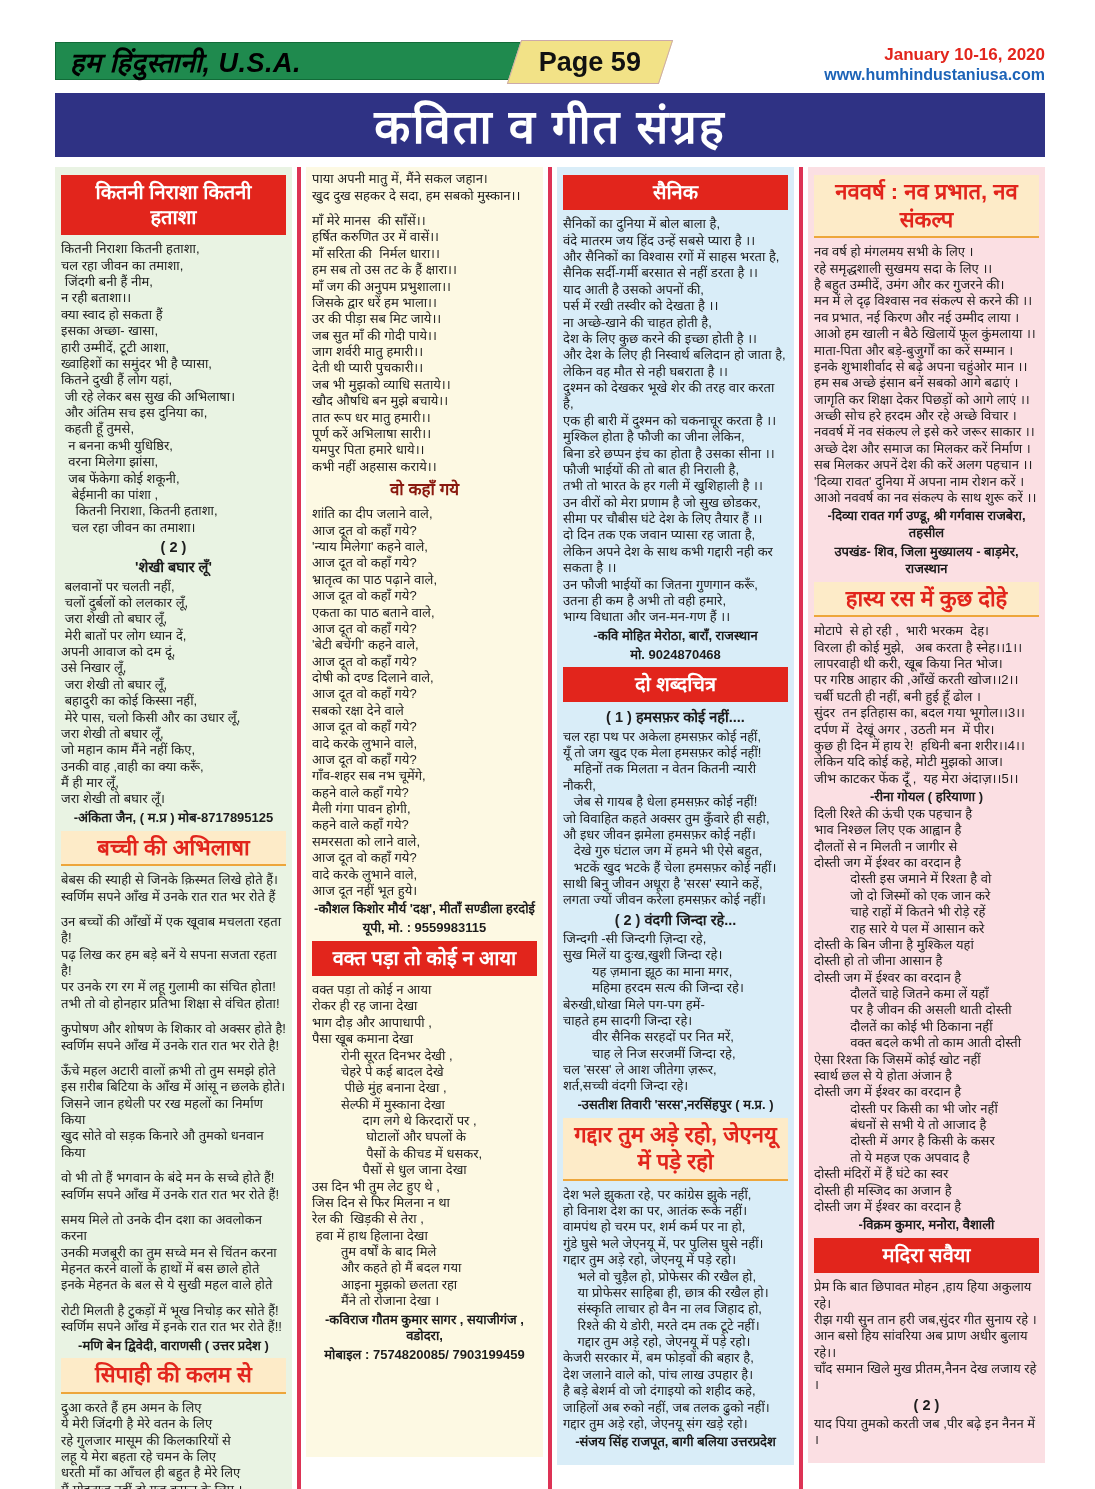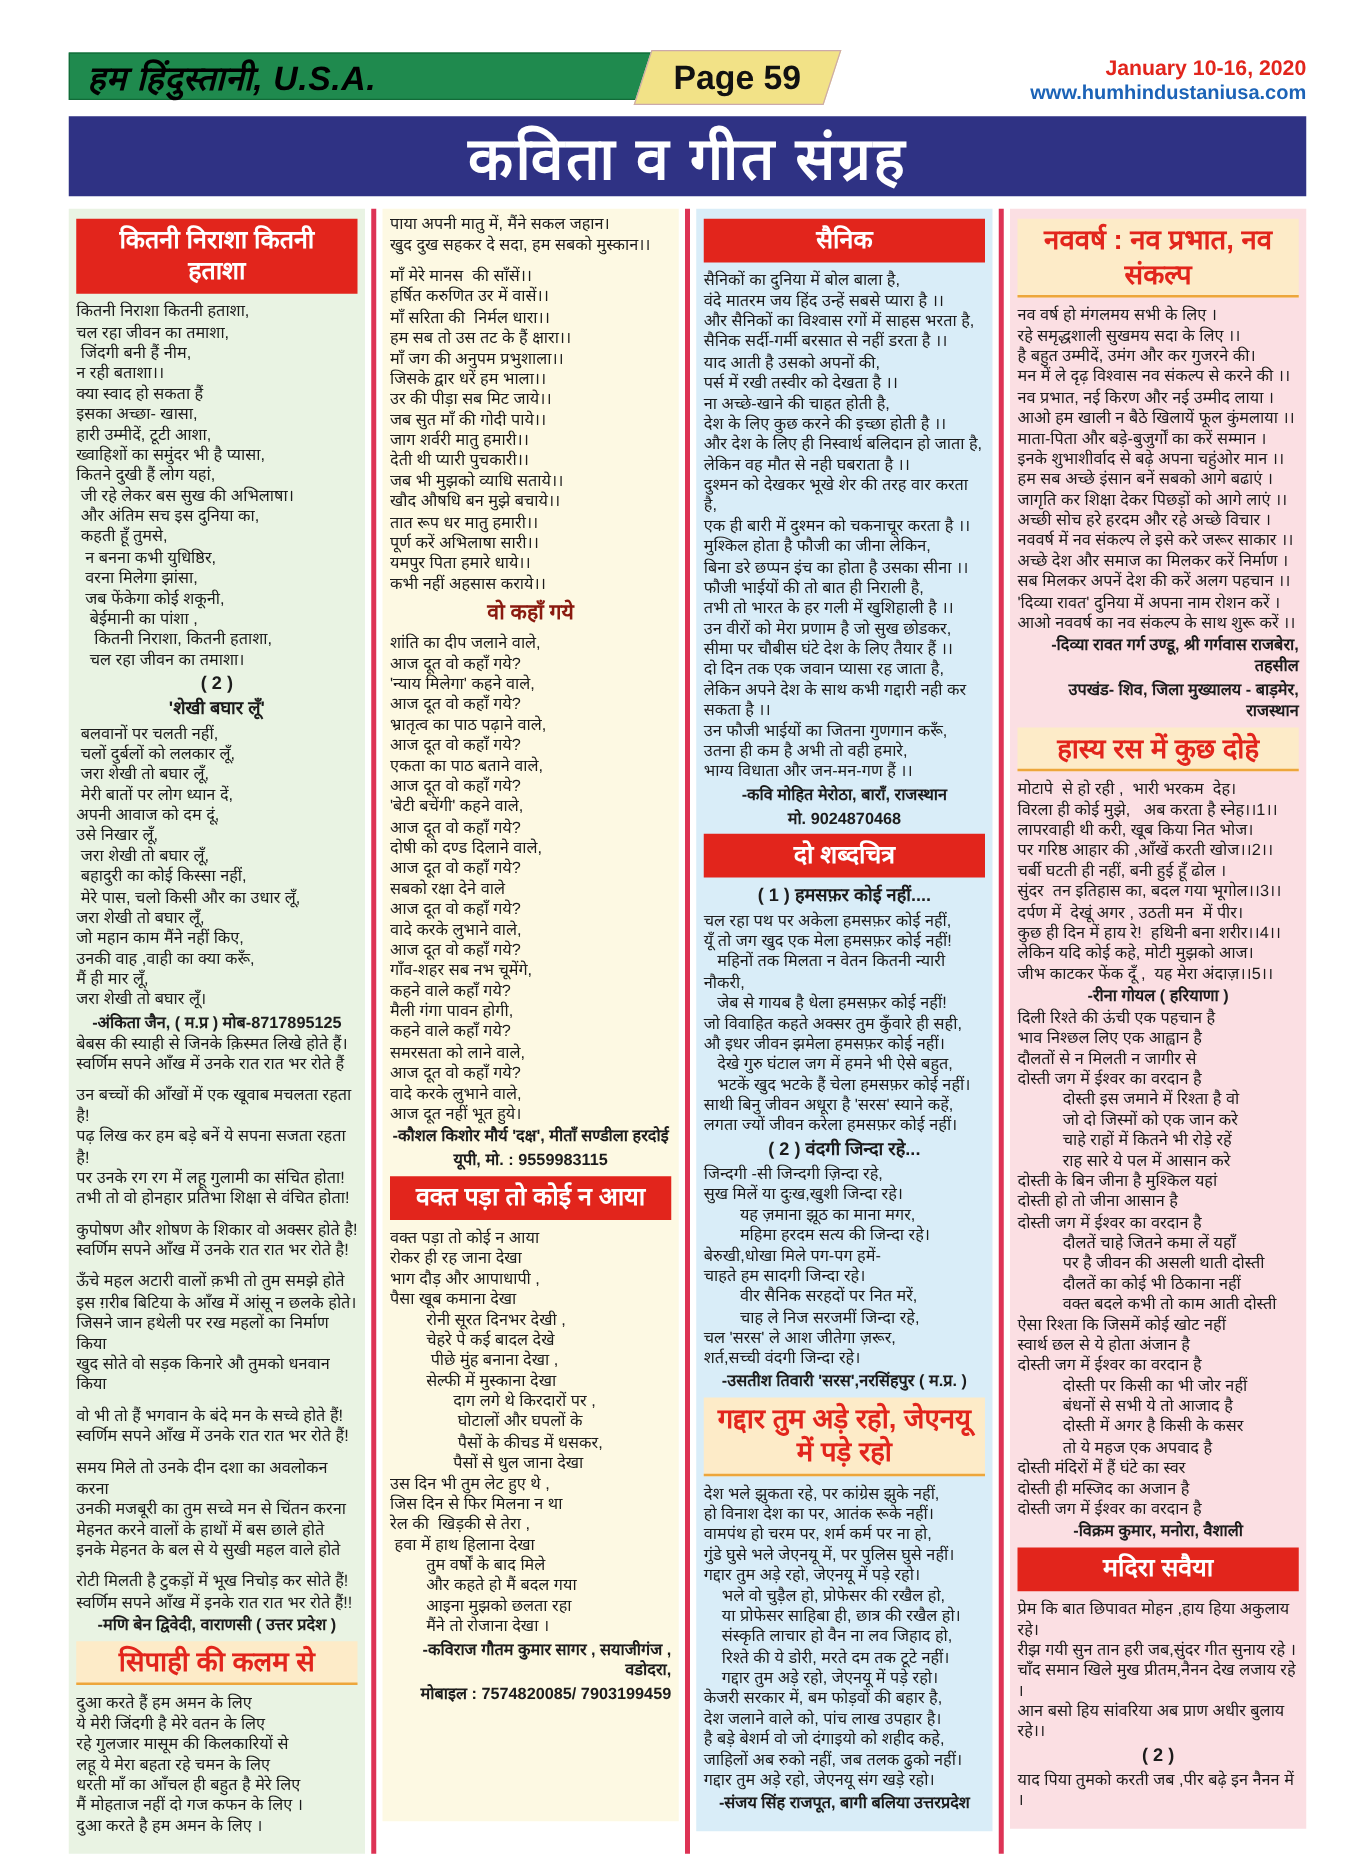--- a/index.html
+++ b/index.html
@@ -44,21 +44,21 @@
 
   .hdr{font-weight:bold;text-align:center;margin:4px 0 6px 0;line-height:1.25;}
   .hdr.redbar{background:#e2251c;color:#ffffff;font-size:20px;padding:5px 18px;}
   .hdr.creambar{background:#fdebc8;color:#e2251c;font-size:22px;padding:3px 2px;border-bottom:2px solid #eda63b;}
   .hdr.plain{color:#8a1a0f;font-size:17px;background:transparent;}
 
   .line{font-size:13px;line-height:1.26;white-space:pre-wrap;}
   .line.subhead{text-align:center;font-weight:bold;font-size:14.5px;margin:2px 0;}
   .spacer{height:9px;}
   .attrib{font-weight:bold;font-size:13px;line-height:1.3;text-align:center;margin-top:2px;}
-  .attrib.left{text-align:right;}
+  .attrib.left{text-align:center;}
 </style>
 </head>
 <body>
 
 <div class="page">
 
   <div class="masthead">
     <div class="logo-wrap">
       <div class="logo-bar">
         <span>हम हिंदुस्तानी, U.S.A.</span>
@@ -108,20 +108,21 @@
         <div class="line">उसे निखार लूँ,</div>
         <div class="line"> जरा शेखी तो बघार लूँ,</div>
         <div class="line"> बहादुरी का कोई किस्सा नहीं,</div>
         <div class="line"> मेरे पास, चलो किसी और का उधार लूँ,</div>
         <div class="line">जरा शेखी तो बघार लूँ,</div>
         <div class="line">जो महान काम मैंने नहीं किए,</div>
         <div class="line">उनकी वाह ,वाही का क्या करूँ,</div>
         <div class="line">मैं ही मार लूँ,</div>
         <div class="line">जरा शेखी तो बघार लूँ।</div>
         <div class="attrib">-अंकिता जैन, ( म.प्र ) मोब-8717895125</div>
+        <div class="hdr creambar">बच्ची की अभिलाषा</div>
         <div class="line">बेबस की स्याही से जिनके क़िस्मत लिखे होते हैं।</div>
         <div class="line">स्वर्णिम सपने आँख में उनके रात रात भर रोते हैं</div>
         <div class="spacer"></div>
         <div class="line">उन बच्चों की आँखों में एक खूवाब मचलता रहता है!</div>
         <div class="line">पढ़ लिख कर हम बड़े बनें ये सपना सजता रहता है!</div>
         <div class="line">पर उनके रग रग में लहू गुलामी का संचित होता!</div>
         <div class="line">तभी तो वो होनहार प्रतिभा शिक्षा से वंचित होता!</div>
         <div class="spacer"></div>
         <div class="line">कुपोषण और शोषण के शिकार वो अक्सर होते है!</div>
         <div class="line">स्वर्णिम सपने आँख में उनके रात रात भर रोते है!</div>
@@ -348,20 +349,20 @@
         <div class="line">          बंधनों से सभी ये तो आजाद है</div>
         <div class="line">          दोस्ती में अगर है किसी के कसर</div>
         <div class="line">          तो ये महज एक अपवाद है</div>
         <div class="line">दोस्ती मंदिरों में हैं घंटे का स्वर</div>
         <div class="line">दोस्ती ही मस्जिद का अजान है</div>
         <div class="line">दोस्ती जग में ईश्वर का वरदान है</div>
         <div class="attrib">-विक्रम कुमार, मनोरा, वैशाली</div>
         <div class="hdr redbar">मदिरा सवैया</div>
         <div class="line">प्रेम कि बात छिपावत मोहन ,हाय हिया अकुलाय रहे।</div>
         <div class="line">रीझ गयी सुन तान हरी जब,सुंदर गीत सुनाय रहे ।</div>
+        <div class="line">आन बसो हिय सांवरिया अब प्राण अधीर बुलाय रहे।।</div>
         <div class="line">चाँद समान खिले मुख प्रीतम,नैनन देख लजाय रहे ।</div>
-        <div class="line">आन बसो हिय सांवरिया अब प्राण अधीर बुलाय रहे।।</div>
         <div class="line subhead">( 2 )</div>
         <div class="line">याद पिया तुमको करती जब ,पीर बढ़े इन नैनन में ।</div>
       </div>
     </div>
 
 </div>
 
 </body></html>

